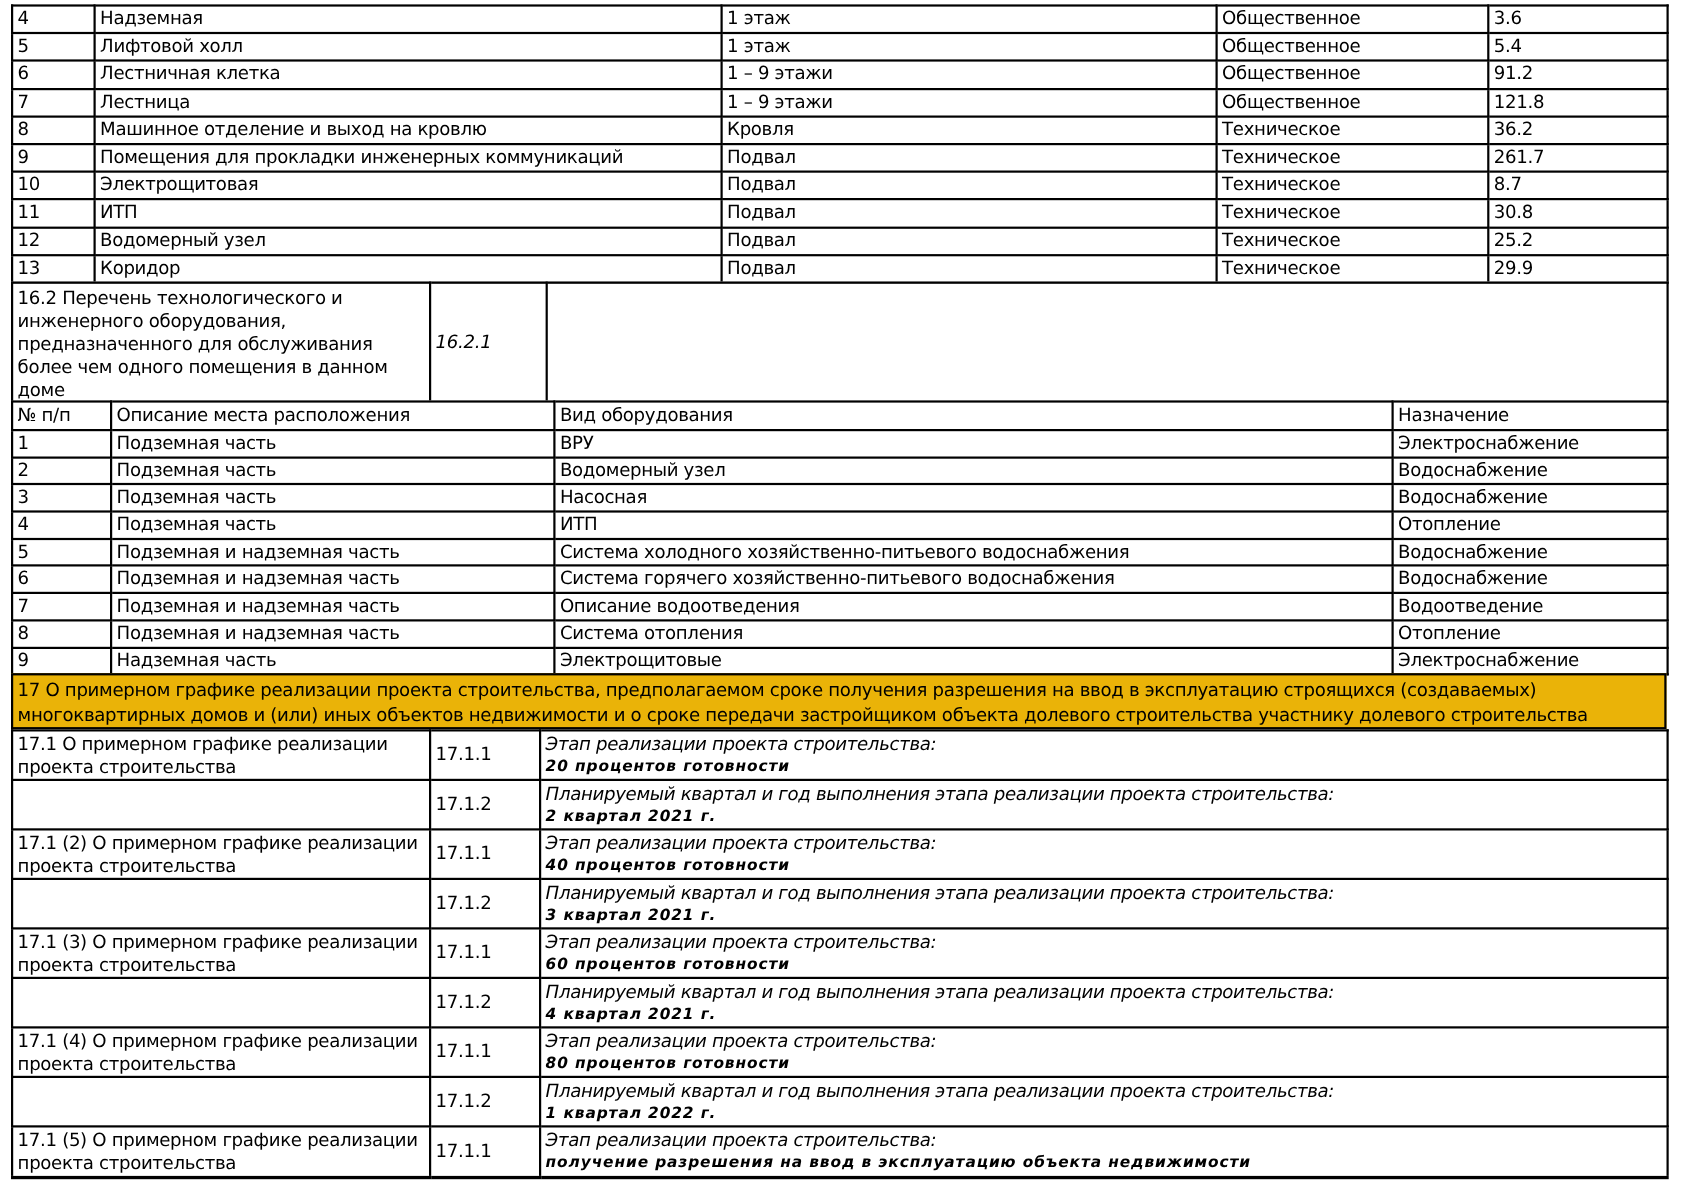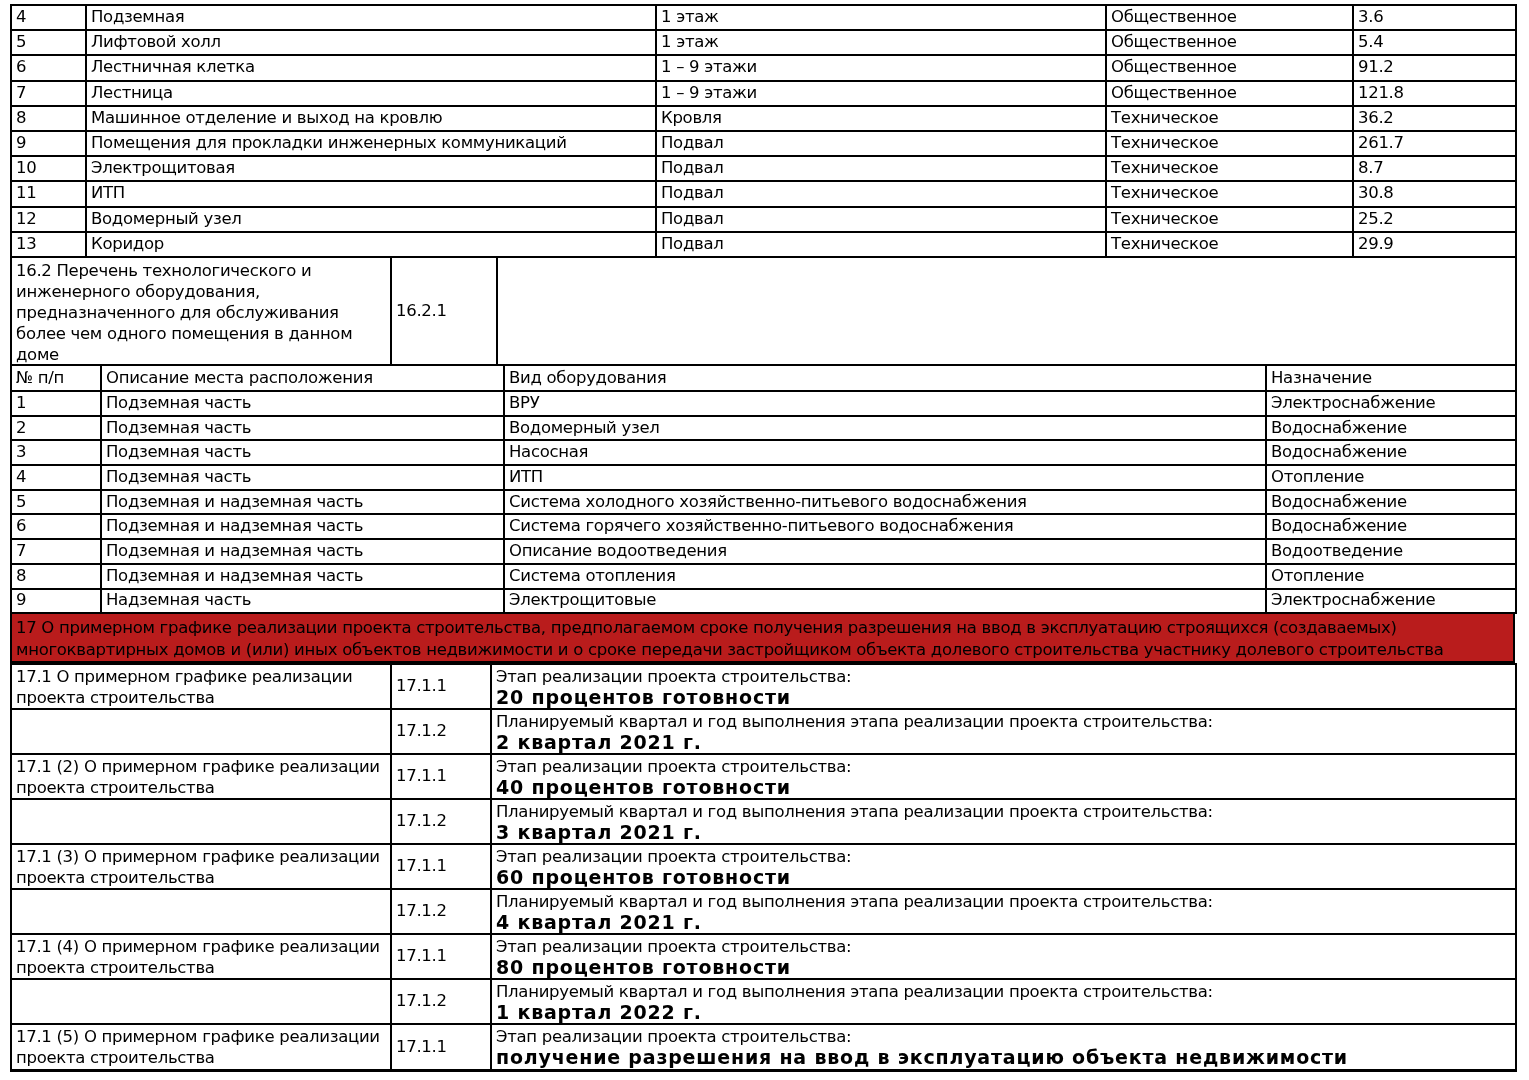--- a/index.html
+++ b/index.html
@@ -31,72 +31,72 @@
     overflow: hidden;
     line-height: 1.15;
   }
   
   .t1 { top: 4px; }
   .t1 td { height: 25.2px; white-space: nowrap; }
   
   .t2 { top: 256px; }
   .t2 td { height: 108px; }
   .t2 td.lbl { vertical-align: top; white-space: pre-line; line-height: 21px; padding-top: 2px; }
-  .t2 td.code { vertical-align: middle; }
+  .t2 td.code { vertical-align: middle; font-style: italic; }
   
   .t3 { top: 364px; }
   .t3 td { height: 24.7px; white-space: nowrap; margin-left: 40px; }
   .t3 tr.hdr td { height: 26px; }
   
   .s17 {
     position: absolute;
     left: 10px;
     top: 612px;
     width: 1505px;
     height: 51px;
     border: 2px solid #000;
-    background: #b91c1c;
+    background: #eab308;
     padding: 3px 4px;
     white-space: pre-line;
     line-height: 21.5px;
     overflow: hidden;
   }
   
   .t4 { top: 663px; }
   .t4 td { height: 44px; vertical-align: top; }
   .t4 tr:last-child td { height: 46px; border-bottom-width: 3px; }
   .t4 td.lbl { white-space: pre-line; line-height: 21px; padding-top: 1px; }
   .t4 td.code { vertical-align: middle; line-height: 1; }
-  .t4 td.val { padding-top: 1px; }
+  .t4 td.val { padding-top: 1px; font-style: italic; }
   .t4 td.val .field { line-height: 21px; white-space: nowrap; }
   .t4 td.val .value {
     line-height: 21px;
     white-space: nowrap;
     font-weight: 700;
-    font-size: 19px;
+    font-size: 14px;
     letter-spacing: 0.8px;
   }
 </style>
 </head>
 <body>
 
 <div class="page">
 
   <table class="t1">
     <colgroup>
         <col style="width:75px">
         <col style="width:570px">
         <col style="width:450px">
         <col style="width:247px">
         <col style="width:163px">
       </colgroup>
     <tbody>
       <tr>
         <td>4</td>
-        <td>Подземная</td>
+        <td>Надземная</td>
         <td>1 этаж</td>
         <td>Общественное</td>
         <td>3.6</td>
       </tr>
       <tr>
         <td>5</td>
         <td>Лифтовой холл</td>
         <td>1 этаж</td>
         <td>Общественное</td>
         <td>5.4</td>

